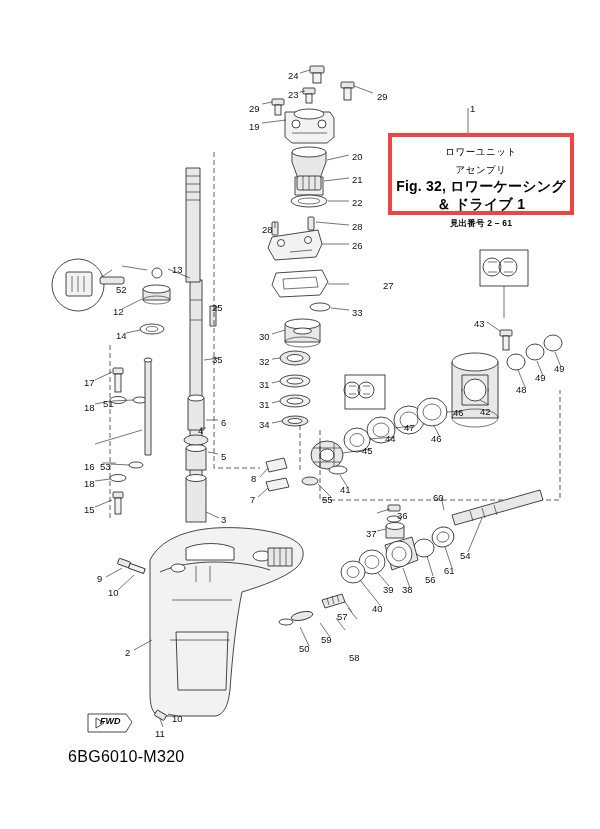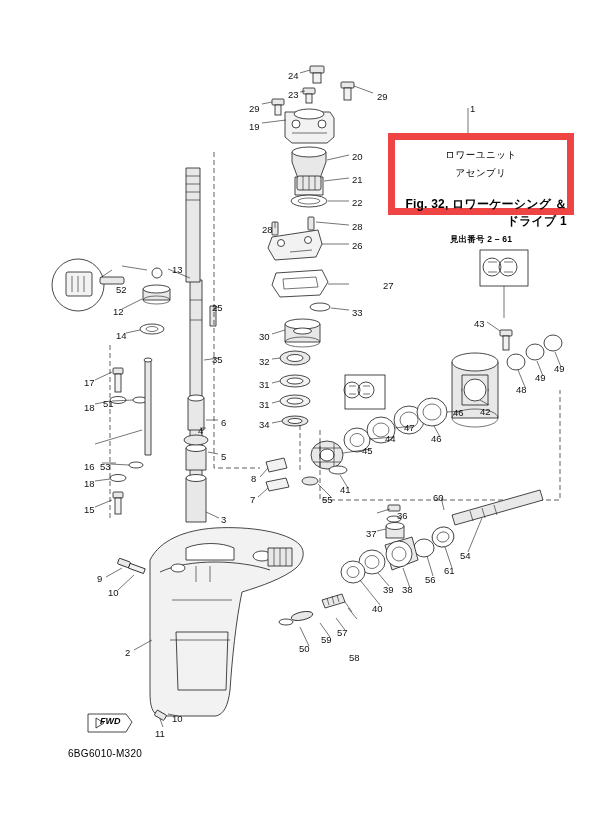--- a/index.html
+++ b/index.html
@@ -34,53 +34,52 @@
     color: #111111;
     line-height: 1;
     white-space: nowrap;
   }
   .titlebox {
     position: absolute;
     left: 388px;
     top: 133px;
     width: 186px;
     height: 82px;
-    border: 7px solid #ef4444;
+    border: 4px solid #ef4444;
     background: #ffffff;
     box-sizing: border-box;
     text-align: center;
   }
   .titlebox .t1 {
     font-size: 9.5px;
     margin-top: 9px;
     letter-spacing: 0.5px;
   }
   .titlebox .t2 {
     font-size: 9.5px;
     margin-top: 5px;
     letter-spacing: 0.5px;
   }
   .titlebox .t3 {
-    font-size: 12px;
-    margin-top: 16px;
+    font-size: 14px;
+    margin-top: 1px;
     font-weight: bold;
     letter-spacing: 0.2px;
-    text-align: right;
   }
   .titlebox .t4 {
     font-size: 8.5px;
     margin-top: 4px;
     font-weight: bold;
     letter-spacing: 0.2px;
   }
   .partcode {
     position: absolute;
     left: 68px;
     top: 748px;
-    font-size: 10px;
+    font-size: 16px;
     letter-spacing: 0.3px;
   }
   .fwd-label {
     position: absolute;
     left: 100px;
     top: 716px;
     font-size: 9px;
     font-weight: bold;
     font-style: italic;
   }
@@ -464,20 +463,20 @@
       <div class="callout" style="left: 516px; top: 385px;">48</div>
       <div class="callout" style="left: 535px; top: 373px;">49</div>
       <div class="callout" style="left: 554px; top: 364px;">49</div>
       <div class="callout" style="left: 299px; top: 644px;">50</div>
       <div class="callout" style="left: 103px; top: 399px;">51</div>
       <div class="callout" style="left: 116px; top: 261px; margin-top: 24px;">52</div>
       <div class="callout" style="left: 100px; top: 462px;">53</div>
       <div class="callout" style="left: 460px; top: 551px;">54</div>
       <div class="callout" style="left: 322px; top: 495px;">55</div>
       <div class="callout" style="left: 425px; top: 575px;">56</div>
-      <div class="callout" style="left: 337px; top: 628px;">57</div>
+      <div class="callout" style="left: 337px; top: 612px;">57</div>
       <div class="callout" style="left: 349px; top: 617px; margin-top: 36px;">58</div>
       <div class="callout" style="left: 321px; top: 635px;">59</div>
       <div class="callout" style="left: 433px; top: 493px;">60</div>
       <div class="callout" style="left: 444px; top: 566px;">61</div>
     </div>
 
 </div>
 
 </body></html>

